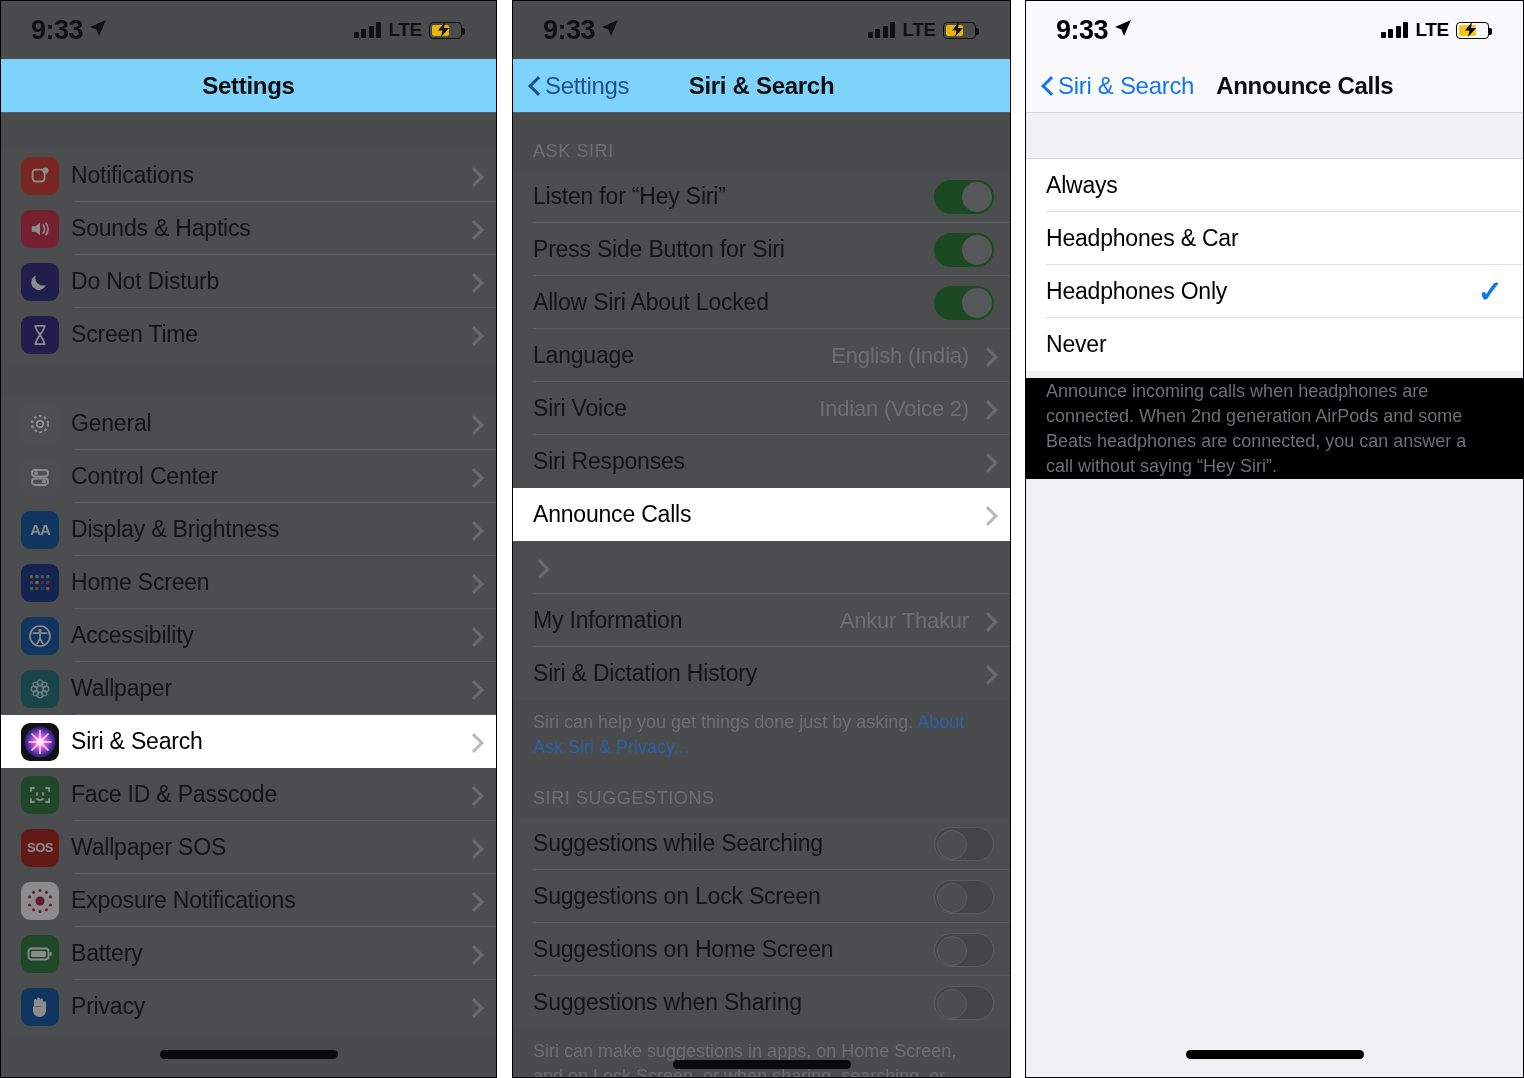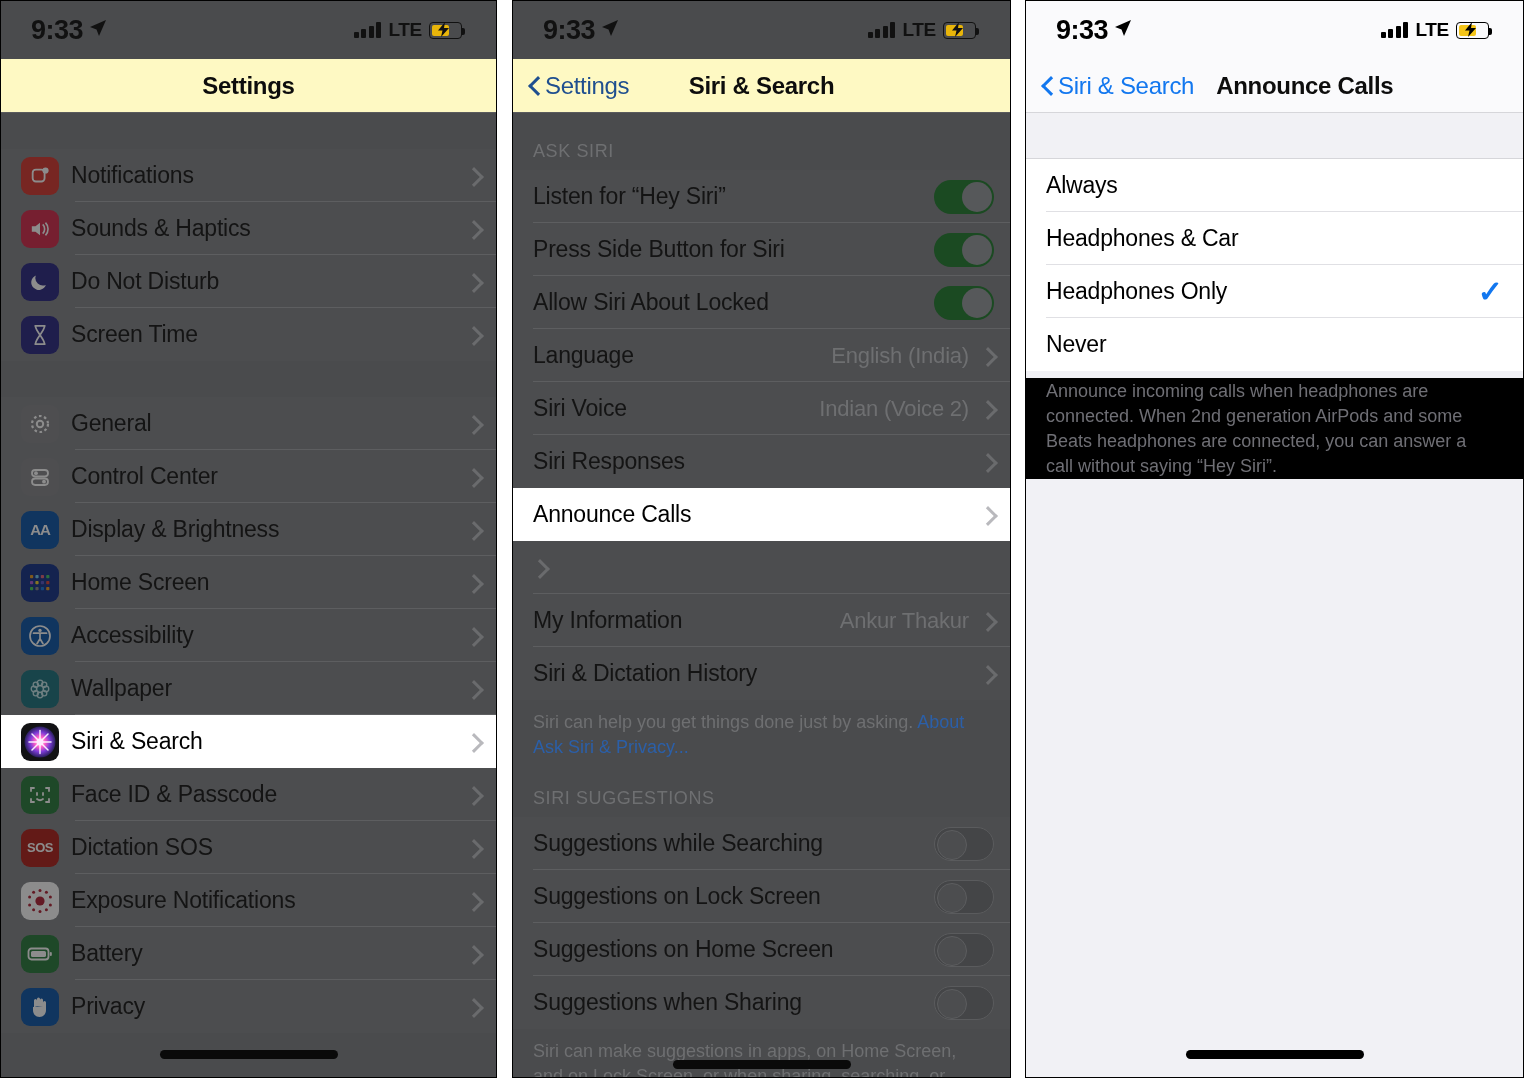--- a/index.html
+++ b/index.html
@@ -26,21 +26,21 @@
   }
   .phone.p1 { width: 497px; }
   .phone.gap { width: 15px; border: none; background: #fff; height: 1078px; }
   .phone.p2 { width: 499px; }
   .phone.gap2 { width: 14px; border: none; background: #fff; height: 1078px; }
   .phone.p3 { width: 499px; }
 
   
   .dim { background: #4a4b4d; }
   .dim .statusbar { background: #4a4b4d; }
-  .dim .navbar { background: #fef9c3; border-bottom: 1px solid #5a5b5d; }
+  .dim .navbar { background: #7dd3fc; border-bottom: 1px solid #5a5b5d; }
 
   
   .statusbar {
     height: 58px;
     display: flex;
     align-items: center;
     justify-content: space-between;
     padding: 0 34px 0 30px;
     position: relative;
     gap: 44px;
@@ -441,21 +441,21 @@
                 <path d="M9 10v2M15 10v2M9 16c1.8 1.5 4.2 1.5 6 0"></path>
               </g>
             </svg>
         </span>
         <span class="label">Face ID &amp; Passcode</span>
         <span class="chev-r"></span>
         <span class="sep"></span>
       </div>
       <div class="row">
         <span class="appicon" style="background:#D7261F;font-size:13px;letter-spacing:-0.5px">SOS</span>
-        <span class="label">Dictation SOS</span>
+        <span class="label">Wallpaper SOS</span>
         <span class="chev-r"></span>
         <span class="sep"></span>
       </div>
       <div class="row">
         <span class="appicon" style="background:#ffffff">
           <svg width="28" height="28" viewBox="0 0 28 28">
             <circle cx="14" cy="14" r="4.6" fill="#d7263d"></circle>
             <g fill="#d7263d">
               <circle cx="14" cy="3.6" r="1.5"></circle>
                 <circle cx="20.4" cy="5.3" r="1.5"></circle>

